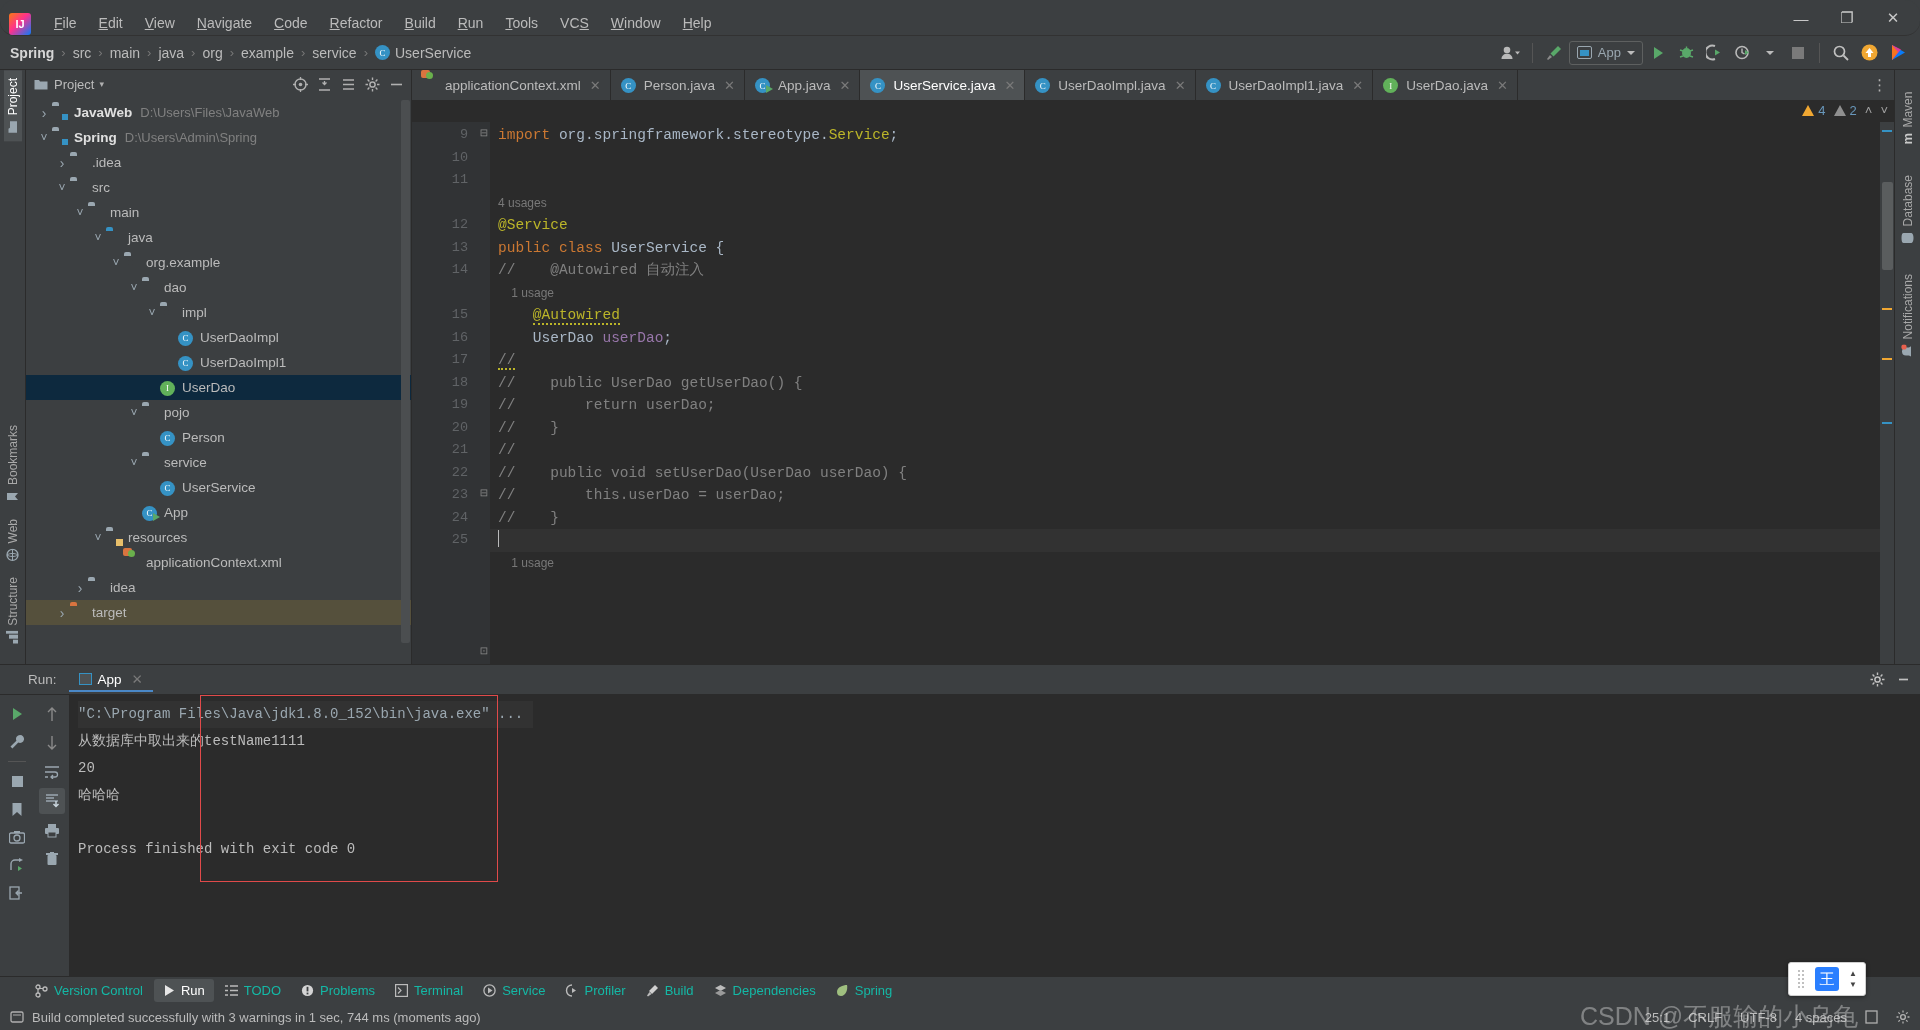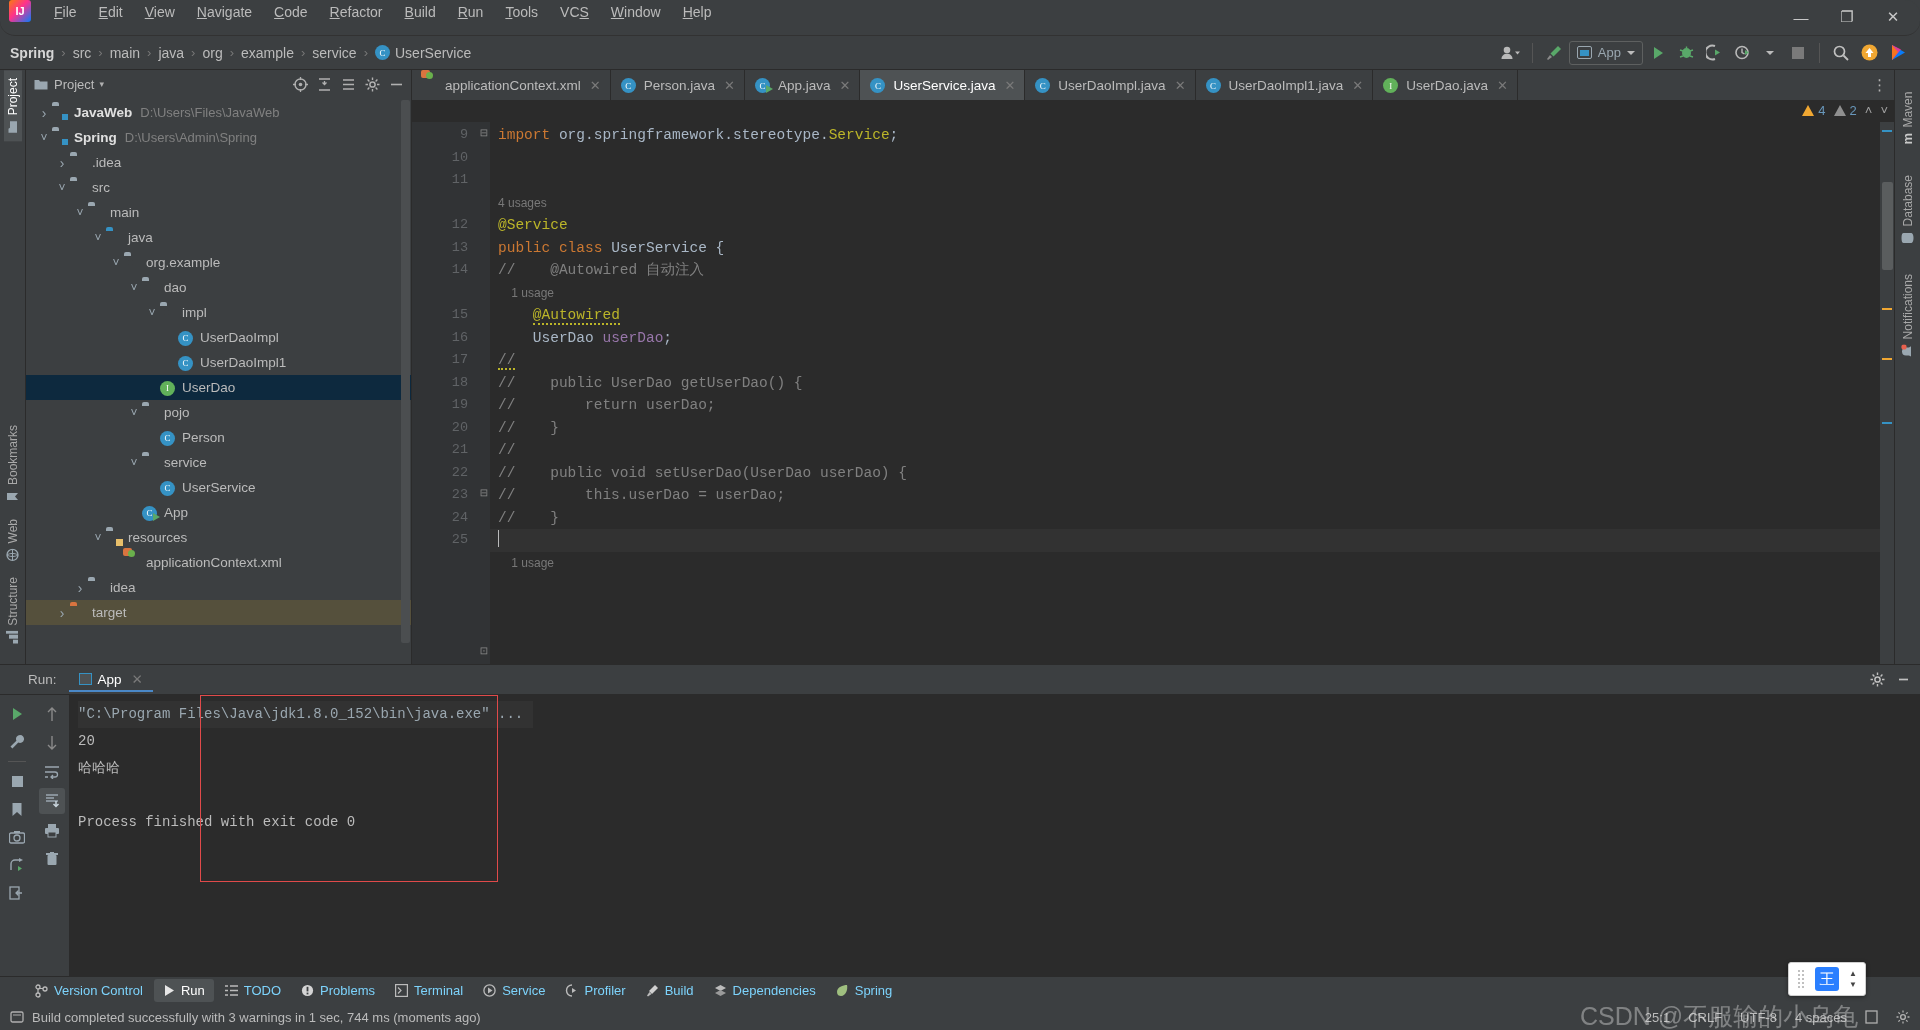--- a/index.html
+++ b/index.html
@@ -8,21 +8,21 @@
     background:#3c3f41;
     font-family:"Liberation Sans", sans-serif;
     font-size:13px;
     color:#bbbbbb;
     -webkit-font-smoothing:antialiased;
   }
   .app { position:relative; width:1920px; height:1030px; display:flex; flex-direction:column; }
 
   
   .titlebar {
-    height:36px; background:#3c3f41; display:flex; align-items:flex-start;
+    height:36px; background:#3c3f41; display:flex; align-items:flex-end;
     border-bottom:1px solid #323232; flex:none; position:relative;border-radius:15px;
   }
   .logo {
     width:22px;height:22px;margin-left:9px;margin-right:12px;border-radius:3px;
     background:linear-gradient(135deg,#f97a12 0%,#ff318c 45%,#087cfa 100%);
     display:flex;align-items:center;justify-content:center;
     color:#fff;font-weight:bold;font-size:11px;font-family:"Liberation Sans",sans-serif;
   }
   .menu { display:flex; align-items:center; gap:0px; }
   .menu-item {
@@ -173,21 +173,21 @@
              align-items:center; gap:3px; padding-top:6px; border-right:1px solid #2b2b2b;}
   .console { flex:1; background:#2b2b2b; position:relative; overflow:hidden;
              font-family:"Liberation Mono", monospace; font-size:14px; padding:6px 0 0 8px; }
   .conline { height:27px; line-height:27px; color:#bbbbbb; white-space:pre; }
   .conline.cmd { background:#323232; color:#9aa7b0; display:inline-block; padding-right:10px;}
   .redbox { position:absolute; border:1.5px solid #e04a4a; pointer-events:none; }
 
   
   .bottombar { height:28px; background:#3c3f41; display:flex; align-items:center; flex:none;
                border-top:1px solid #2b2b2b; padding-left:26px; gap:2px;}
-  .btab { display:flex; align-items:center; gap:6px; padding:4px 9px; font-size:13px; color:#7dd3fc; border-radius:3px;}
+  .btab { display:flex; align-items:center; gap:6px; padding:4px 9px; font-size:13px; color:#14b8a6; border-radius:3px;}
   .btab.active { background:#4e5254; color:#fff; }
   .statusbar { height:26px; background:#3c3f41; display:flex; align-items:center; flex:none;
                padding:0 10px 0 10px; font-size:13px; color:#bbbbbb; position:relative;}
   .status-right { margin-left:auto; display:flex; align-items:center; gap:18px; color:#bbbbbb; }
 
   
   .ime { position:absolute; background:#ffffff; border:1px solid #cfcfcf; border-radius:3px;
          display:flex; align-items:center; gap:10px; padding:4px 8px; box-shadow:0 1px 4px rgba(0,0,0,.4); }
   .ime .dots { width:8px; height:20px;
     background-image:radial-gradient(#c0c0c0 1px, transparent 1px);
@@ -779,20 +779,21 @@
           <svg width="14" height="16" viewBox="0 0 14 16">
               <rect x="2.5" y="4" width="9" height="10" rx="1" fill="#9aa7b0"></rect>
               <rect x="1" y="2" width="12" height="2" fill="#9aa7b0"></rect>
               <rect x="5" y="1" width="4" height="1.5" fill="#9aa7b0"></rect>
             </svg>
         </div>
       </div>
       <div class="console" id="console">
         <div class="redbox" style="left:130px; top:0px; width:298px; height:187px;"></div>
       <div class="conline"><span class="conline cmd">"C:\Program Files\Java\jdk1.8.0_152\bin\java.exe" ...</span></div>
+          <div class="conline">从数据库中取出来的testName1111</div>
           <div class="conline">20</div>
           <div class="conline">哈哈哈</div>
           <div class="conline">&nbsp;</div>
           <div class="conline">Process finished with exit code 0</div>
         </div>
     </div>
   </div>
 
   <div class="bottombar" id="bottombar">
       <div class="btab">

